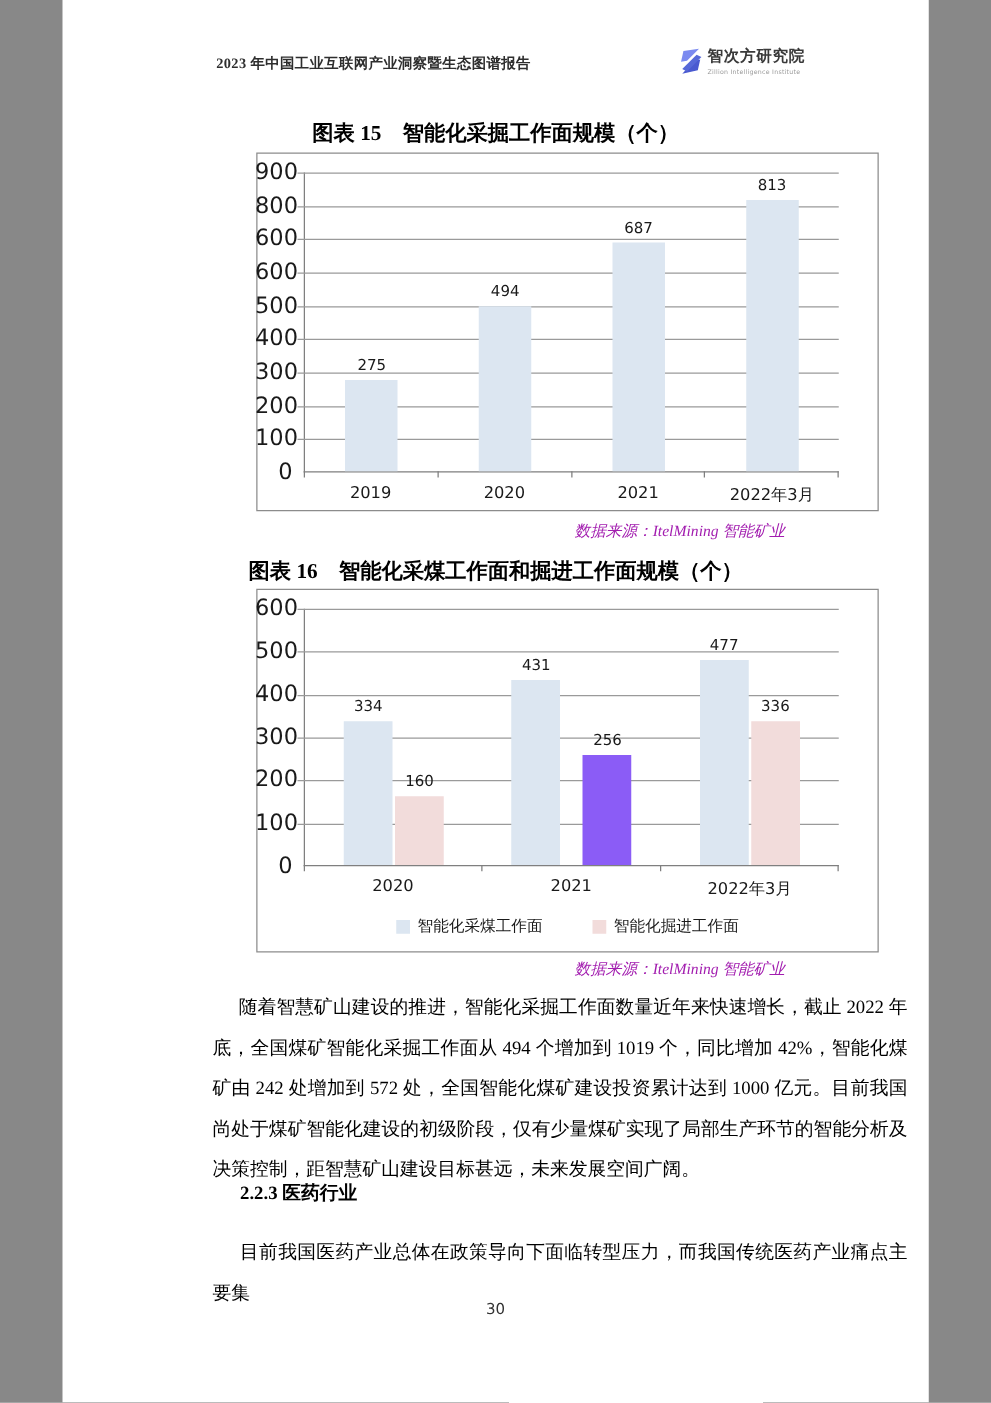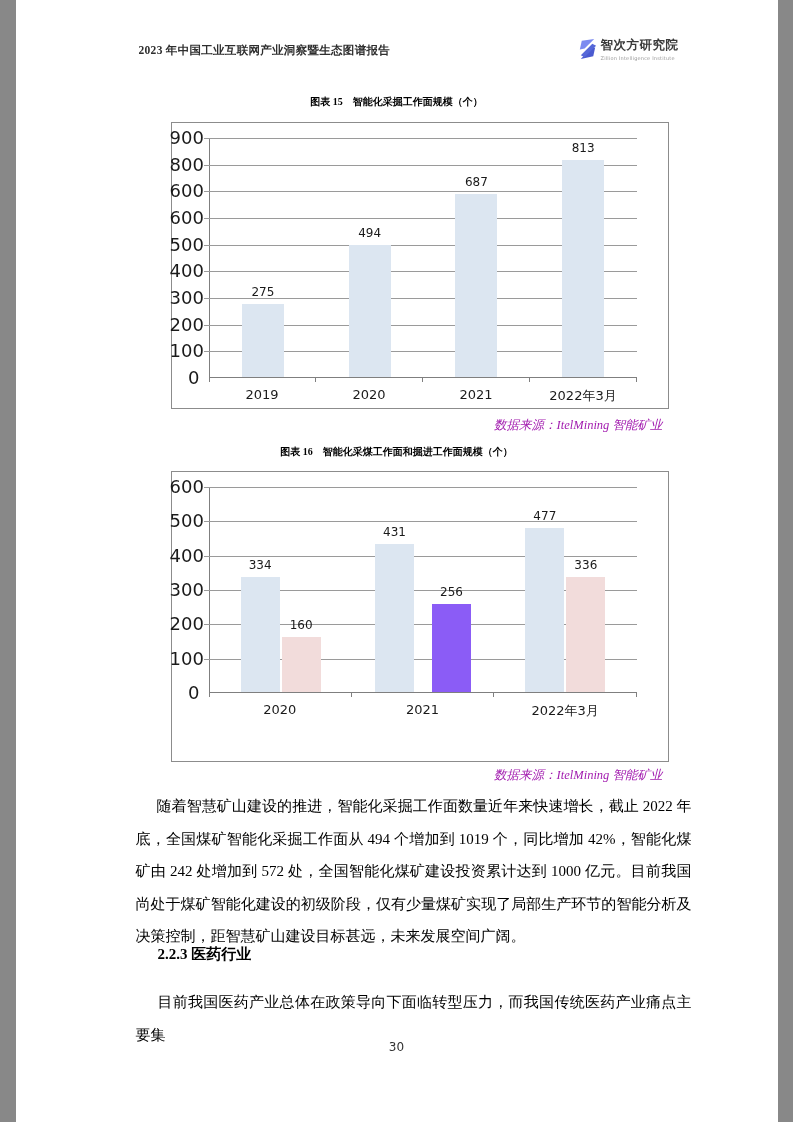--- a/index.html
+++ b/index.html
@@ -1,34 +1,34 @@
 <!DOCTYPE html>
 <html><head>
 <meta charset="utf-8">
 <style>
   * { margin:0; padding:0; box-sizing:border-box; }
   html,body { background:#888; }
   .page {
-    position:relative; width:762px; height:1122px; margin:0 auto;
+    position:relative; width:693px; height:1122px; margin:0 auto;
     background:#ffffff; overflow:hidden;
     font-family:"Liberation Serif","DejaVu Serif",serif; color:#1a1a1a;
   }
   
   .hdr-title {
     position:absolute; left:123px; top:43px;
     font-size:11.5px; font-weight:600; color:#2e2e2e; letter-spacing:.3px;
   }
   .logo { position:absolute; right:99px; top:37px; display:flex; align-items:flex-end; gap:2px; }
   .logo-icon { width:23px; height:24px; display:block; }
   .logo-name { font-family:"DejaVu Sans","Liberation Sans",sans-serif; font-size:12.5px; color:#3a3a3a; font-weight:600; letter-spacing:.5px; }
   .logo-sub  { font-family:"DejaVu Sans","Liberation Sans",sans-serif; font-size:5px; color:#9a9a9a; margin-top:1px; letter-spacing:.2px; }
   
   .fig-title {
     position:absolute; left:0; width:100%; text-align:center;
-    font-size:10px; font-weight:bold; color:#000;
+    font-size:17px; font-weight:bold; color:#000;
   }
   #fig1-title { top:95px; }
   #fig2-title { top:445px; }
   .source {
     position:absolute; right:115px; font-style:italic; font-size:12.5px; color:#a21caf;
   }
   #source1 { top:417px; }
   #source2 { top:767px; }
   
   .chart-box {
@@ -202,20 +202,30 @@
               <div class="bar-val">336</div>
             </div>
           </div>
         </div>
       </div>
       <div class="x-labels" style="left: 37px; top: 230px; width: 428px;">
         <div class="x-label">2020</div>
         <div class="x-label">2021</div>
         <div class="x-label">2022年3月</div>
       </div>
+      <div class="legend">
+        <div class="legend-item">
+          <div class="legend-swatch" style="background: rgb(220, 230, 241);"></div>
+          <span>智能化采煤工作面</span>
+        </div>
+        <div class="legend-item">
+          <div class="legend-swatch" style="background: rgb(242, 220, 219);"></div>
+          <span>智能化掘进工作面</span>
+        </div>
+      </div>
     </div>
   <div class="source" id="source2">数据来源：ItelMining 智能矿业</div>
 
   <p class="body-p" id="para1">随着智慧矿山建设的推进，智能化采掘工作面数量近年来快速增长，截止 2022 年底，全国煤矿智能化采掘工作面从 494 个增加到 1019 个，同比增加 42%，智能化煤矿由 242 处增加到 572 处，全国智能化煤矿建设投资累计达到 1000 亿元。目前我国尚处于煤矿智能化建设的初级阶段，仅有少量煤矿实现了局部生产环节的智能分析及决策控制，距智慧矿山建设目标甚远，未来发展空间广阔。</p>
   <div class="sec-heading">2.2.3 医药行业</div>
   <p class="body-p" id="para2">目前我国医药产业总体在政策导向下面临转型压力，而我国传统医药产业痛点主要集</p>
 
   <div class="page-num">30</div>
 </div>
 

